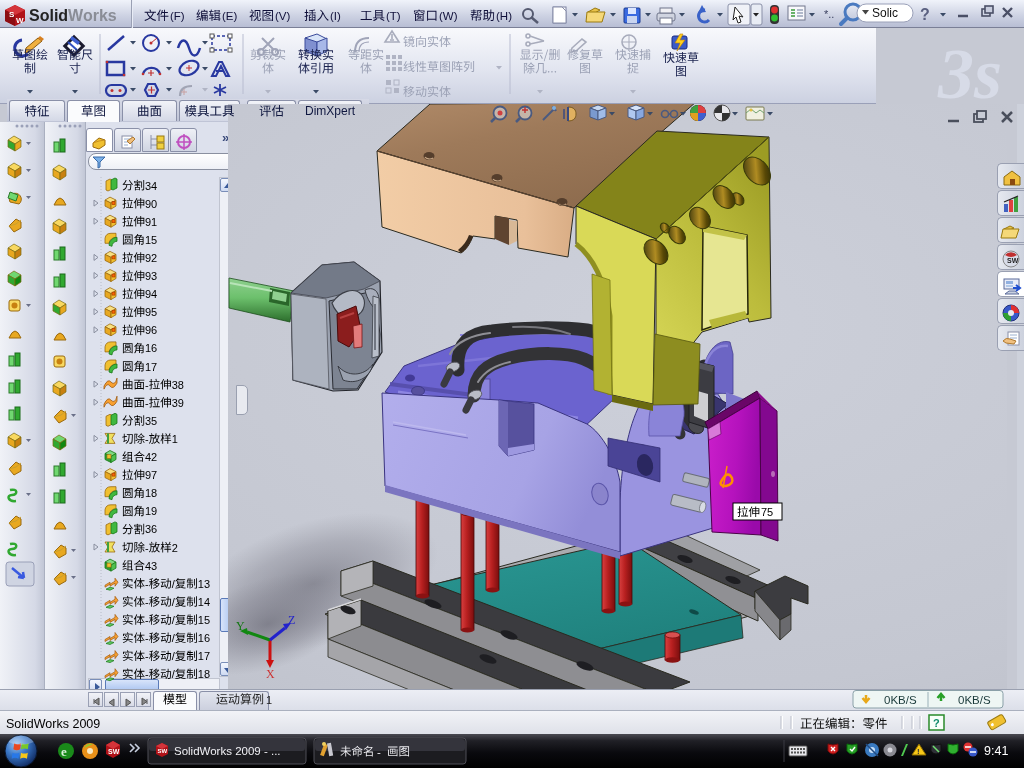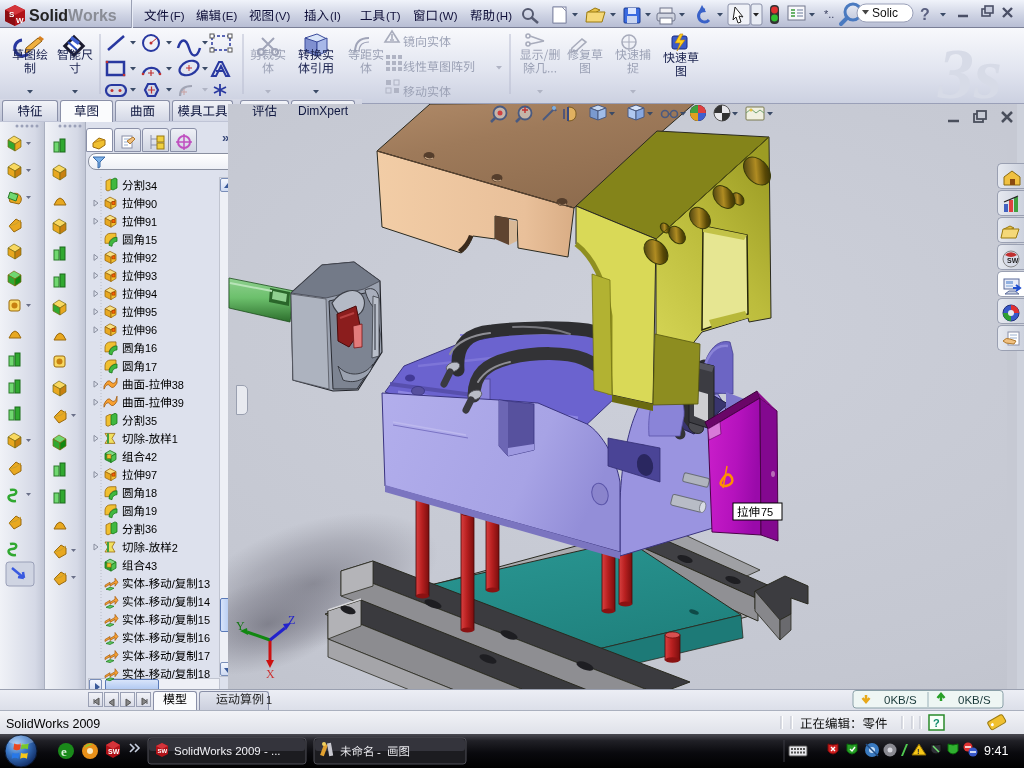--- a/index.html
+++ b/index.html
@@ -1,20 +1,20 @@
 <!DOCTYPE html>
 <html><head><meta charset="utf-8"><style>
 *{margin:0;padding:0;box-sizing:border-box}
 .ztop{z-index:5}
 html,body{width:1024px;height:768px;overflow:hidden;font-family:"Liberation Sans",sans-serif}
 #scr{position:relative;width:1024px;height:768px;background:#c6c9d3;overflow:hidden}
 .titlebar{position:absolute;left:0;top:0;width:1024px;height:28px;background:linear-gradient(#f0f3fa,#ccd1e2 60%,#b8bed4);border-bottom:1px solid #7a7f96}
 .titlebar:before{content:"";position:absolute;left:131px;top:0;width:1px;height:28px;background:#9aa0b4;box-shadow:1px 0 0 #e8ecf6}
-.ribbon{position:absolute;left:0;top:28px;width:1024px;height:76px;background:linear-gradient(#f8f9fc,#e2e5f0 55%,#ccd1e1);border-bottom:1px solid #9aa0b8}
-.tabrow{position:absolute;left:0;top:99px;width:362px;height:23px;background:linear-gradient(#d6d9e6,#bfc4d6)}
+.ribbon{position:absolute;left:0;top:28px;width:876px;height:76px;background:linear-gradient(#f8f9fc,#e2e5f0 55%,#ccd1e1);border-bottom:1px solid #9aa0b8}
+.tabrow{position:absolute;left:7px;top:99px;width:362px;height:23px;background:linear-gradient(#d6d9e6,#bfc4d6)}
 .tab{position:absolute;top:1px;height:21px;background:linear-gradient(#f2f3f8,#d4d8e6);border:1px solid #8a90a8;border-bottom:none;border-radius:3px 3px 0 0}
 .tab.act{background:#fafbfd;height:22px;z-index:2}
 .vtool{position:absolute;top:122px;height:568px;background:linear-gradient(90deg,#f0f2f7,#d5d9e6 80%,#c2c7d6);border-right:1px solid #aab0c0}
 .fpanel{position:absolute;left:86px;top:122px;width:148px;height:568px;background:#dde1ed;border-right:1px solid #9aa0b0}
 .splitv{position:absolute;left:234px;top:122px;width:4px;height:568px;background:#e8eaf2;border-right:1px solid #aab0be}
 .ptab{position:absolute;top:6px;width:27px;height:24px;background:linear-gradient(#eef0f6,#d0d5e2);border:1px solid #8a90a8;border-radius:3px 3px 0 0}
 .ptab.act{background:#fff}
 .filterbox{position:absolute;left:2px;top:31px;width:148px;height:17px;background:linear-gradient(#fff,#eef0f6);border:1px solid #8a90a0;border-radius:8px;padding:1px 2px}
 .fpanel>svg{z-index:1}
 .vsb{position:absolute;left:133px;top:55px;width:14px;height:500px;background:#eef0f6;border:1px solid #c0c4d0}

